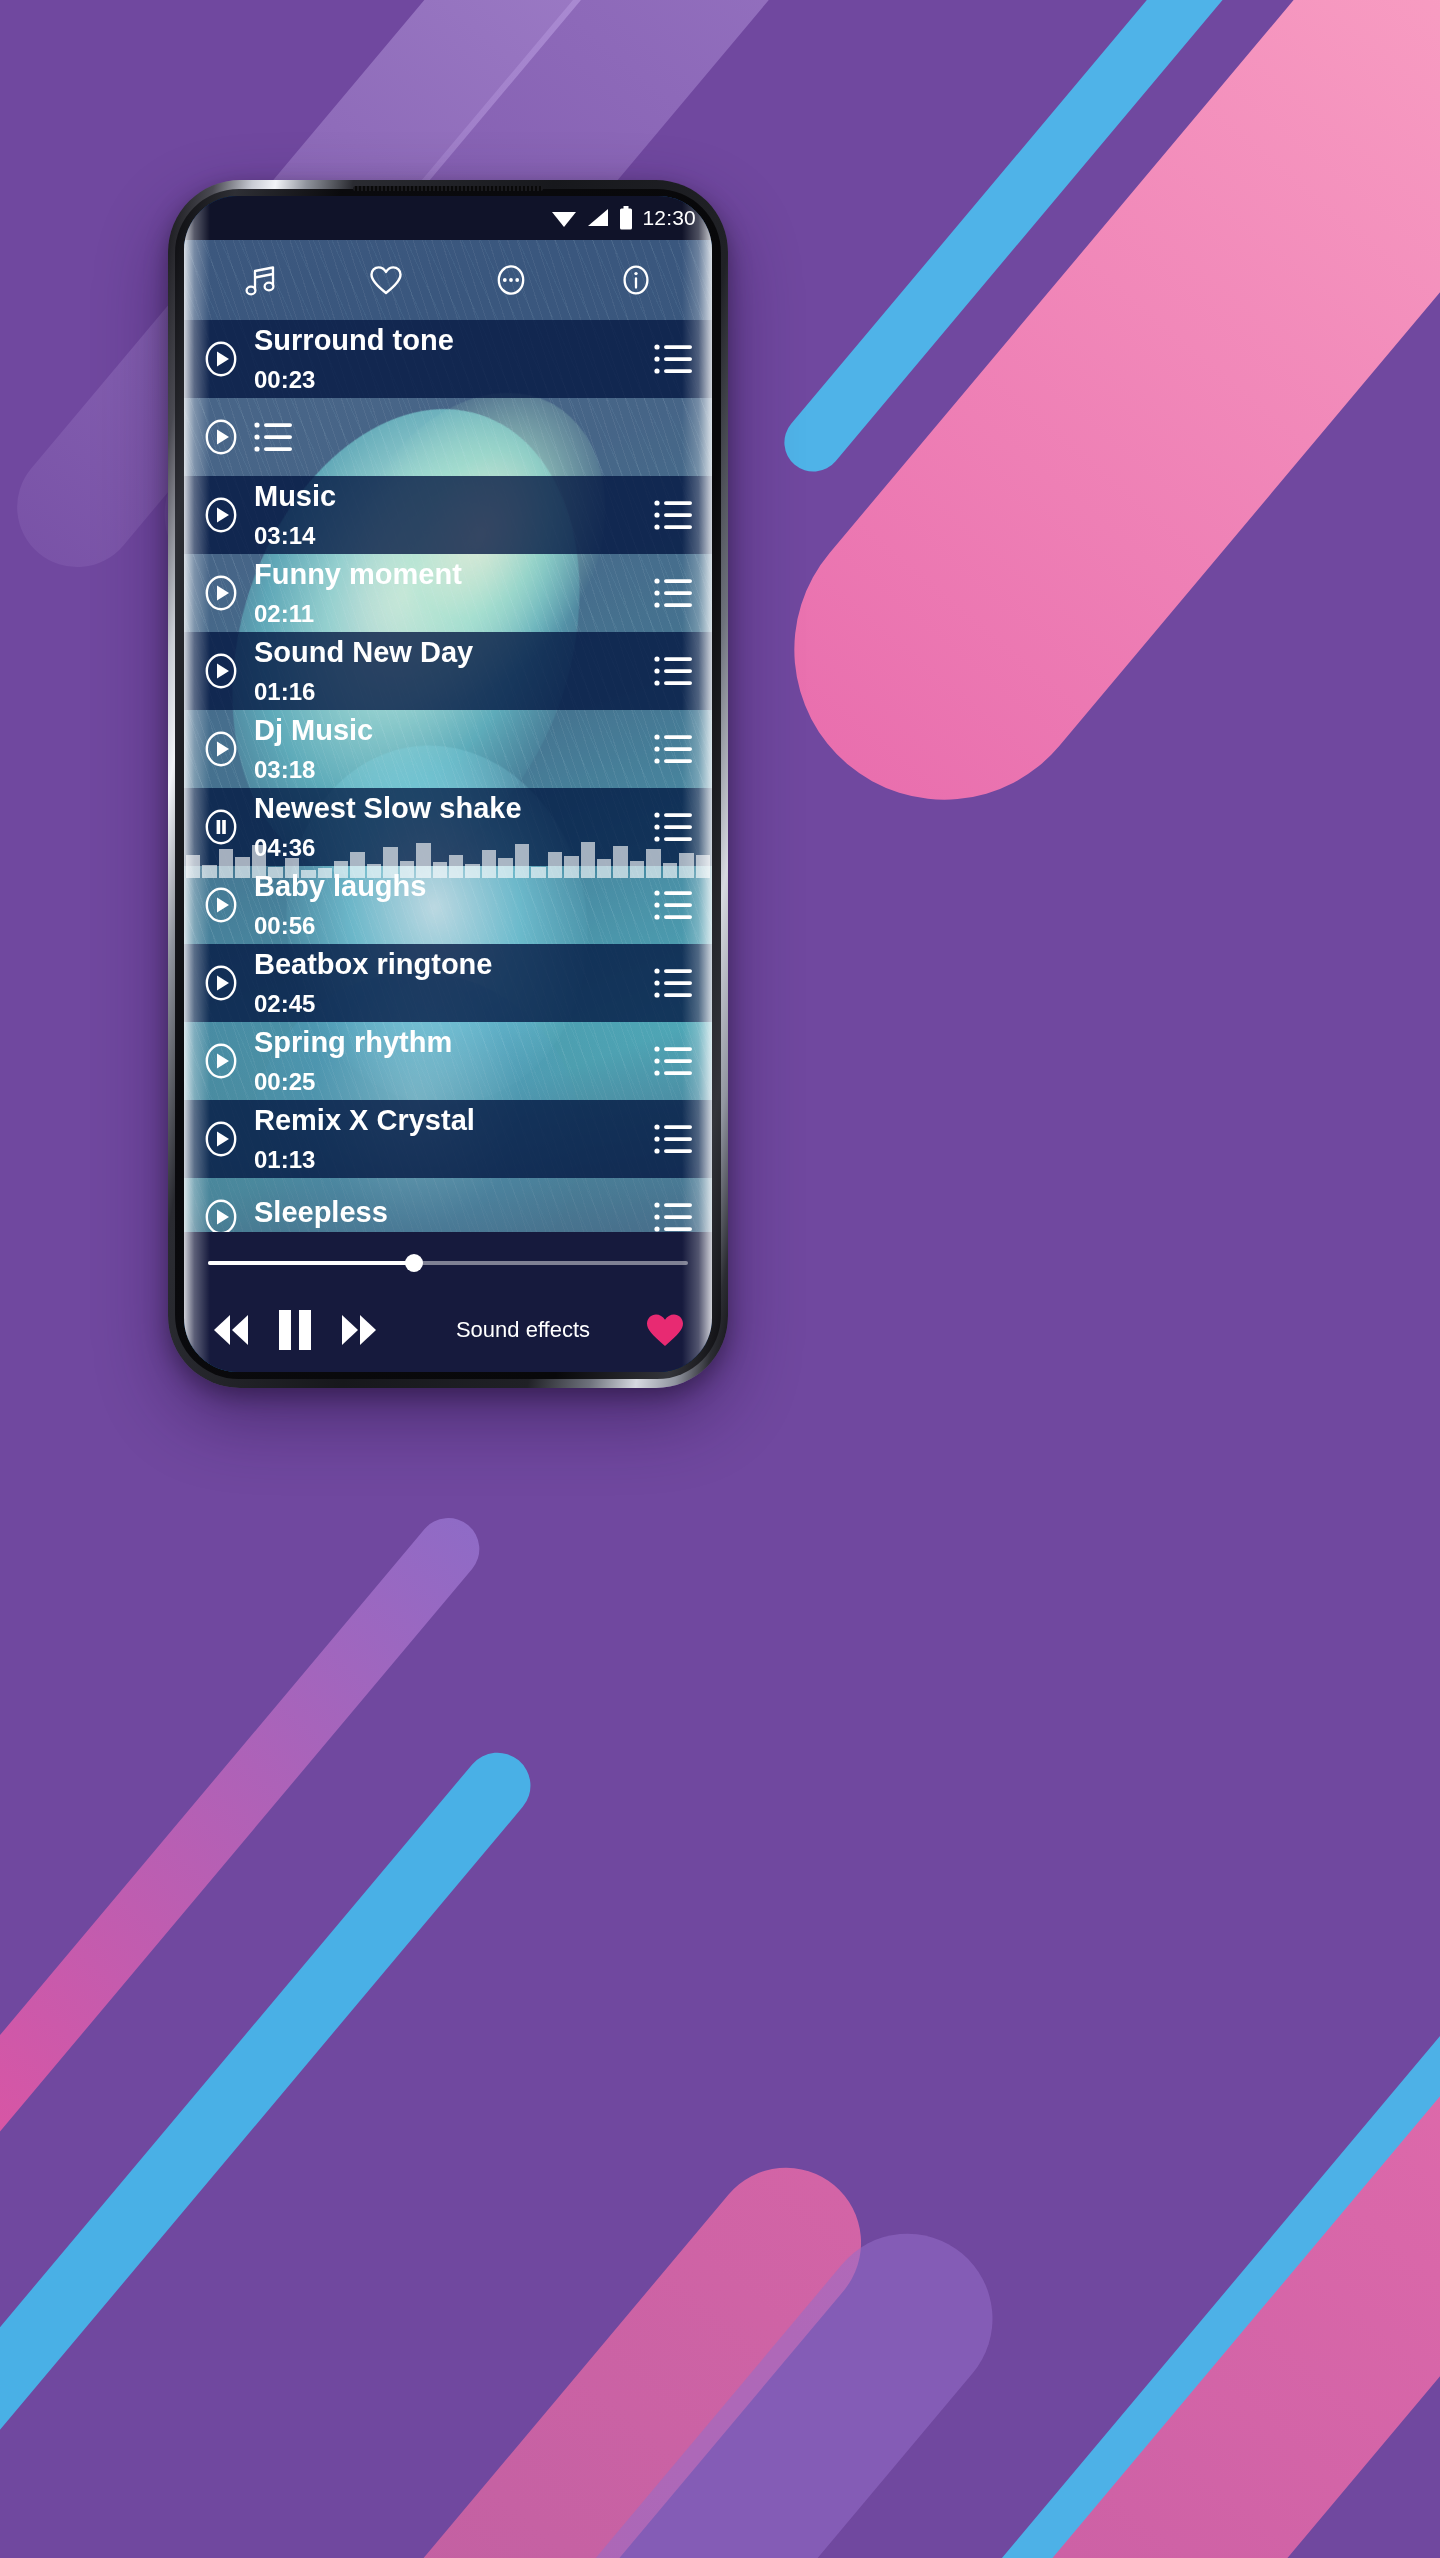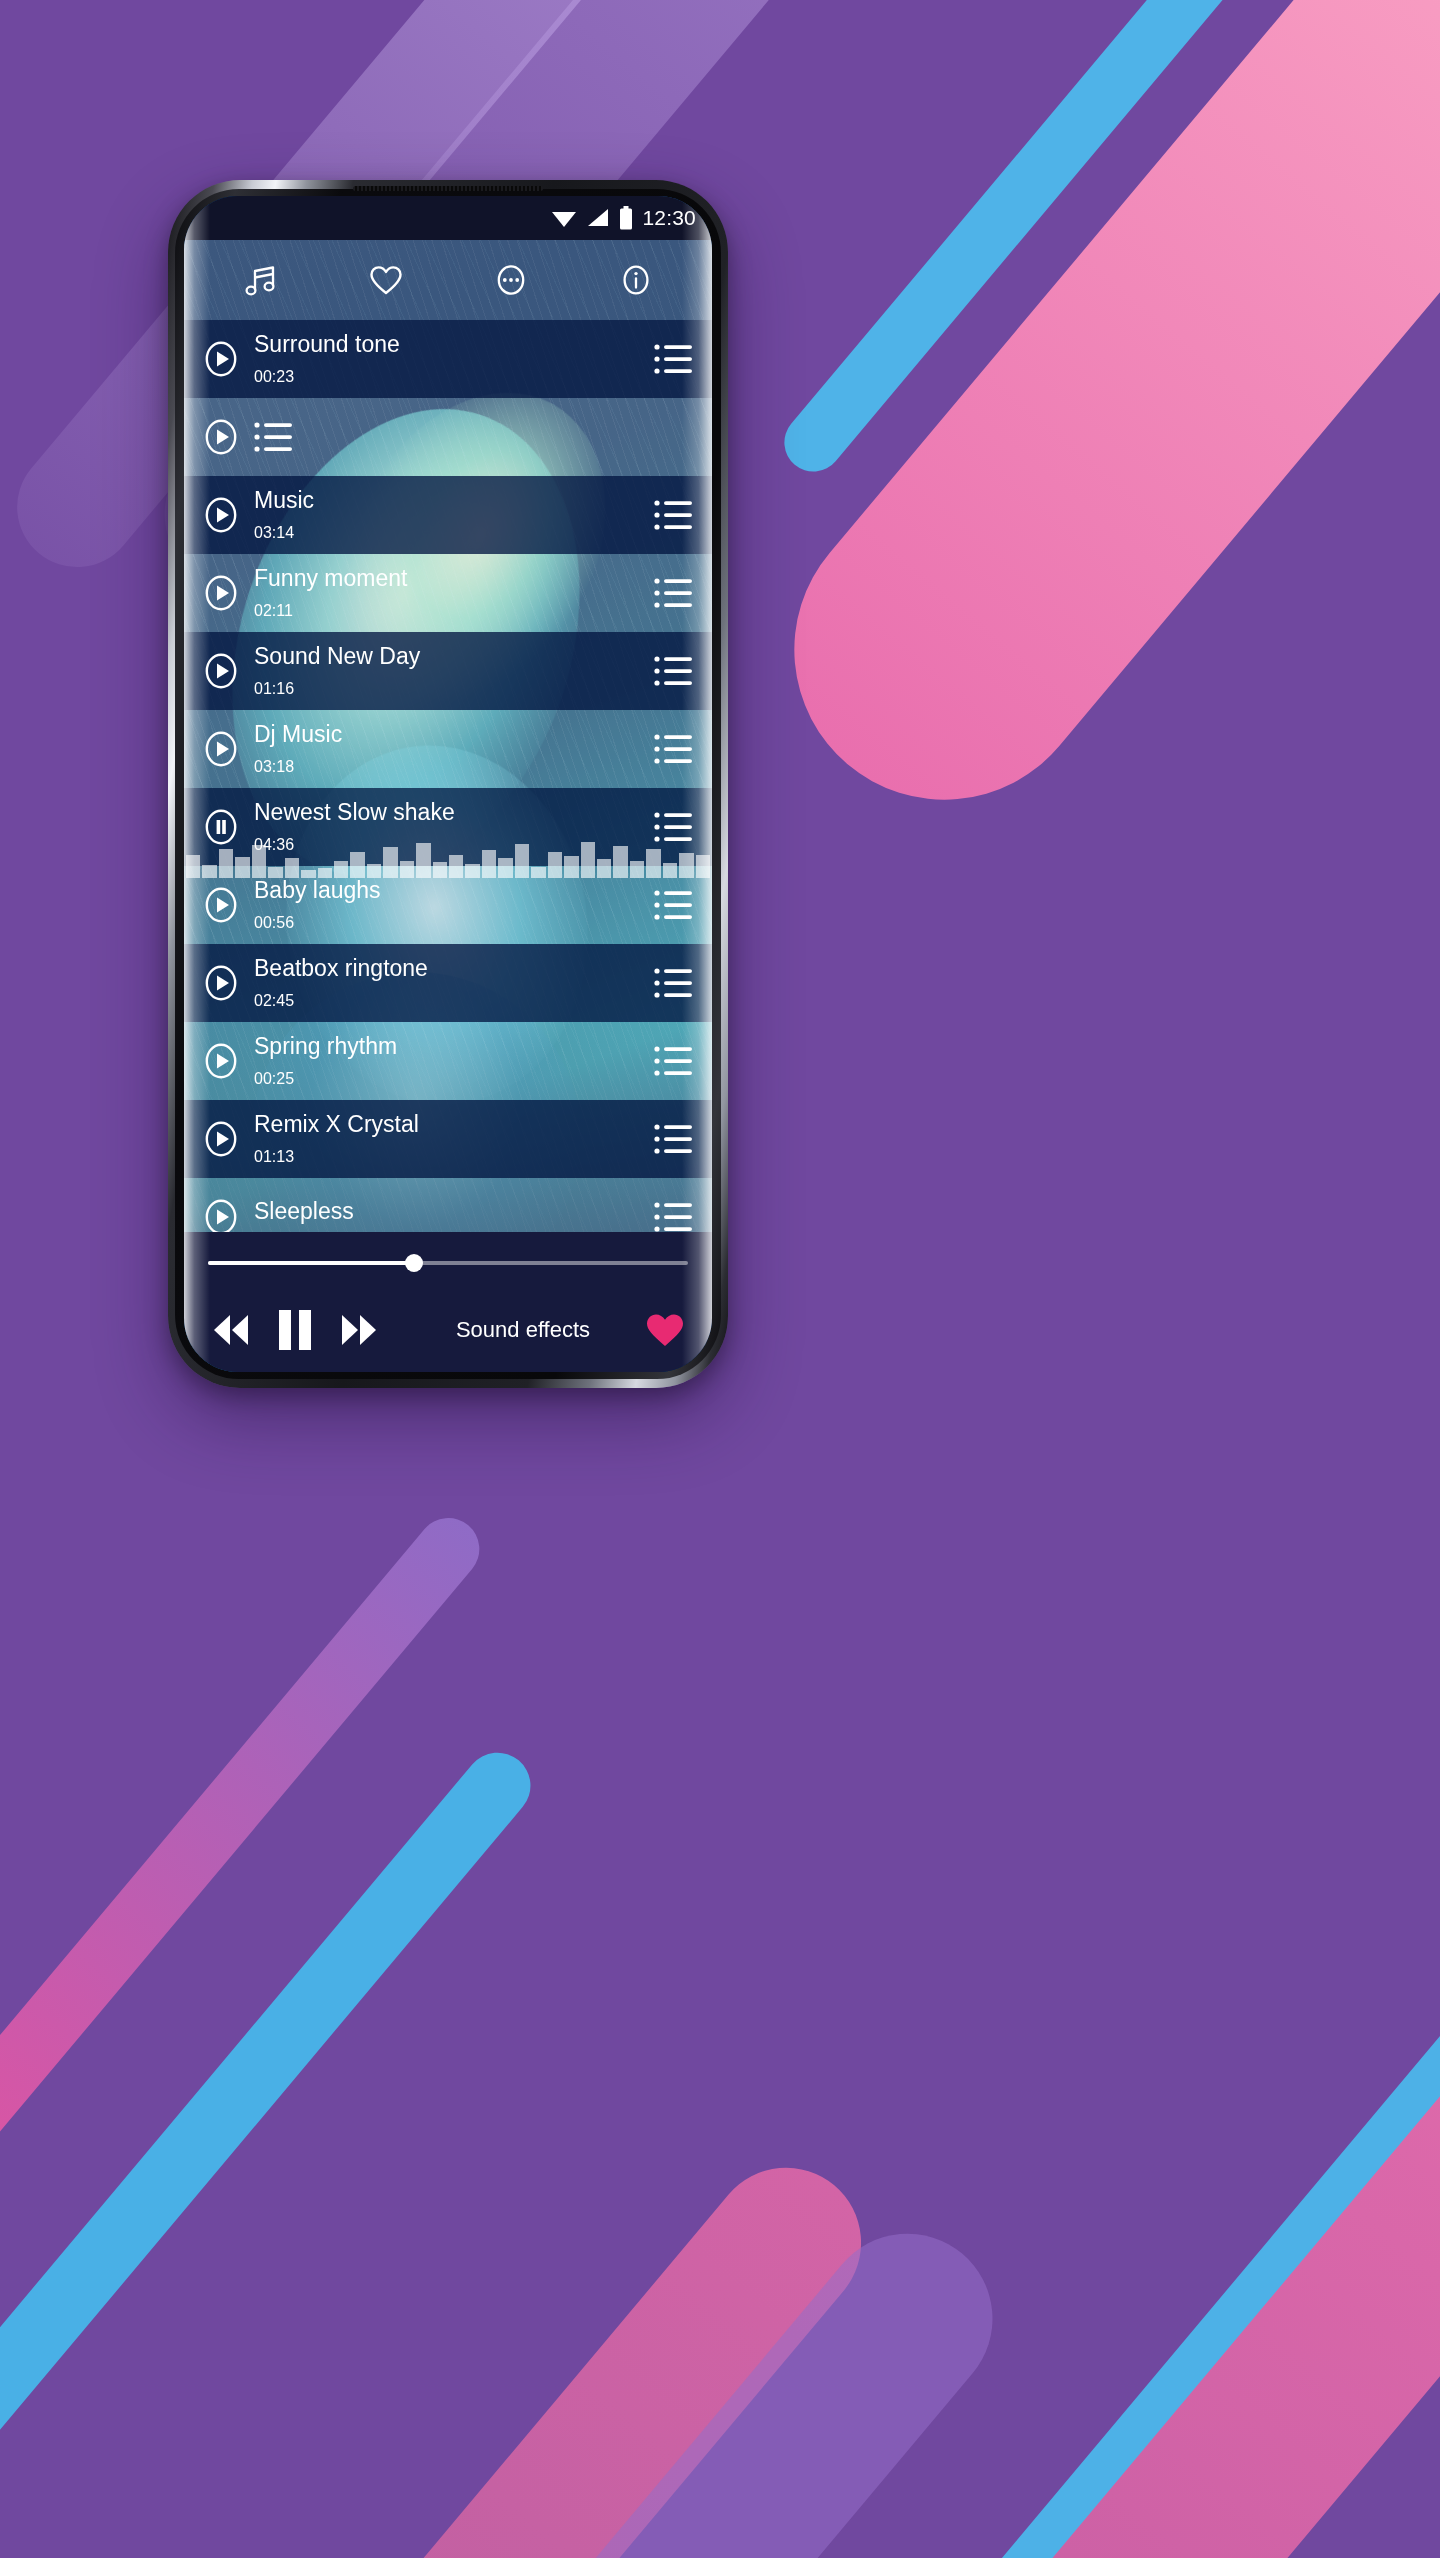--- a/index.html
+++ b/index.html
@@ -68,22 +68,22 @@
   #list { position:absolute; left:0; right:0; top:124px; bottom:124px; z-index:14; overflow:hidden; }
   .row {
     position:relative; height:78px; display:flex; align-items:center; padding:0 18px 0 16px;
     color:#fff;
   }
   .row.dark  { background:rgba(18,36,78,.84); }
   .row.light { background:rgba(196,206,228,.30); }
   .row.cur   { background:rgba(18,36,78,.80); }
   .play-btn { width:42px; height:42px; flex:0 0 42px; margin-right:12px; }
   .meta { flex:1 1 auto; min-width:0; line-height:1.12; }
-  .t-title { font-size:23px; font-weight:400; white-space:nowrap; overflow:hidden; text-overflow:clip; }
-  .t-dur   { font-size:16px; font-weight:400; margin-top:10px; }
+  .t-title { font-size:29px; font-weight:700; white-space:nowrap; overflow:hidden; text-overflow:clip; }
+  .t-dur   { font-size:24px; font-weight:700; margin-top:10px; }
   .menu-btn { width:40px; height:34px; flex:0 0 40px; }
 
   
   #wave {
     position:absolute; left:0; right:0; z-index:16; height:38px;
     display:flex; align-items:flex-end; gap:2px; padding:0 2px;
     pointer-events:none;
   }
   #wave .bar { flex:1 1 0; background:rgba(255,255,255,.62); min-width:2px; }
 

